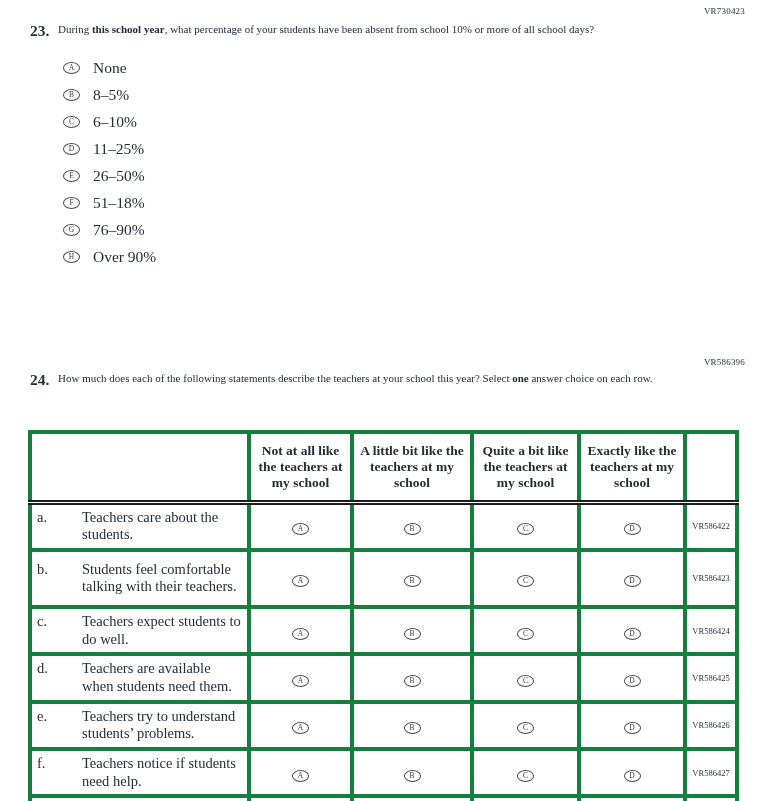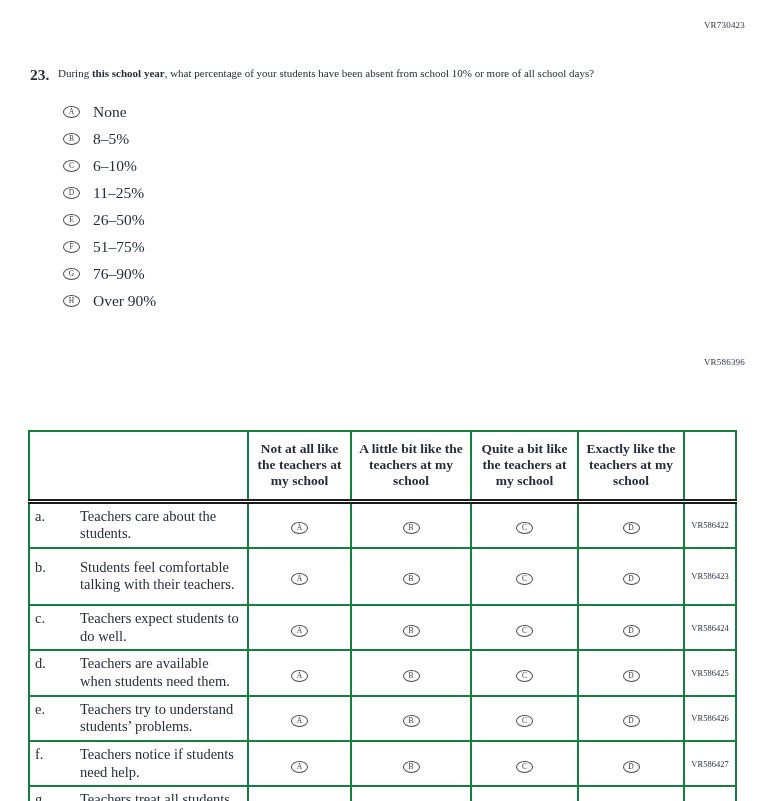--- a/index.html
+++ b/index.html
@@ -13,28 +13,28 @@
     color: #242e3a;
     overflow: hidden;
   }
   .form-code {
     position: absolute;
     right: 14px;
     font-size: 9px;
     letter-spacing: 0.2px;
     color: #2b3545;
   }
-  .code-q23 { top: 20px; }
+  .code-q23 { top: 6px; }
   .code-q24 { top: 357px; }
 
   
   .question { position: absolute; left: 30px; }
   .q23 { top: 22px; }
   .q24 { top: 371px; }
-  .q-head { display: flex; margin-top: 44px; }
+  .q-head { display: flex; }
   .q-num {
     font-weight: bold;
     font-size: 15.5px;
     width: 28px;
     flex: 0 0 28px;
   }
   .q-text {
     font-size: 11px;
     line-height: 1.32;
   }
@@ -69,21 +69,21 @@
   
   .survey-table {
     position: absolute;
     top: 430px;
     left: 28px;
     width: 707px;
     border-collapse: collapse;
     table-layout: fixed;
   }
   .survey-table th, .survey-table td {
-    border: 2px solid #15803d;
+    border: 4px solid #15803d;
   }
   .survey-table thead th {
     border-bottom: 5px double #1c1c1c;
     font-weight: bold;
     font-size: 13.5px;
     line-height: 1.18;
     text-align: center;
     vertical-align: middle;
     padding: 4px 5px;
     height: 70px;
@@ -142,35 +142,41 @@
       <li class="option-row">
         <span class="bubble">D</span>
         <span class="option-label">11–25%</span>
       </li>
       <li class="option-row">
         <span class="bubble">E</span>
         <span class="option-label">26–50%</span>
       </li>
       <li class="option-row">
         <span class="bubble">F</span>
-        <span class="option-label">51–75%</span>
+        <span class="option-label">51–18%</span>
       </li>
       <li class="option-row">
         <span class="bubble">G</span>
         <span class="option-label">76–90%</span>
       </li>
       <li class="option-row">
         <span class="bubble">H</span>
         <span class="option-label">Over 90%</span>
       </li>
     </ul>
   </section>
 
   <div class="form-code code-q24">VR586396</div>
 
+  <section class="question q24">
+    <div class="q-head">
+      <span class="q-num">24.</span>
+      <div class="q-text"><span>How much does each of the following statements describe the teachers at your school this year? Select </span><b>one</b><span> answer choice on each row.</span></div>
+    </div>
+  </section>
 
   <table class="survey-table">
     <colgroup>
       <col style="width:219px">
         <col style="width:103px">
         <col style="width:120px">
         <col style="width:107px">
         <col style="width:106px">
         <col style="width:52px">
     </colgroup>

